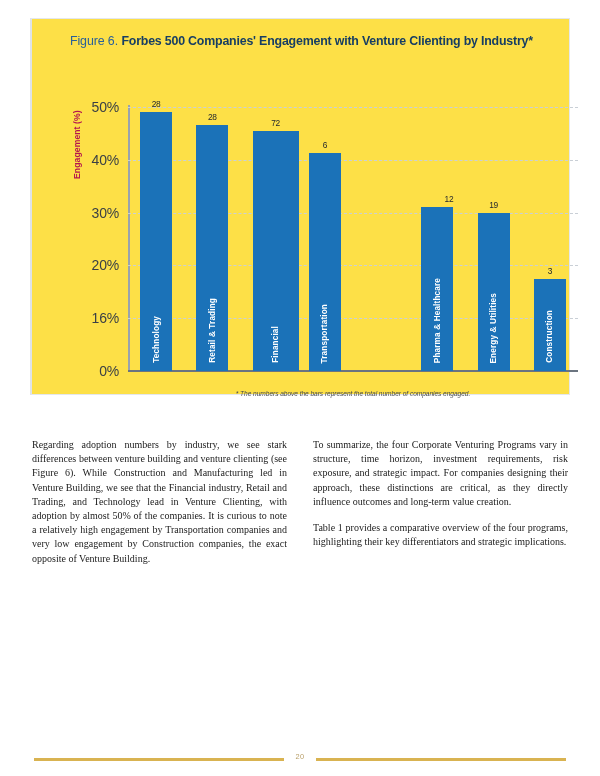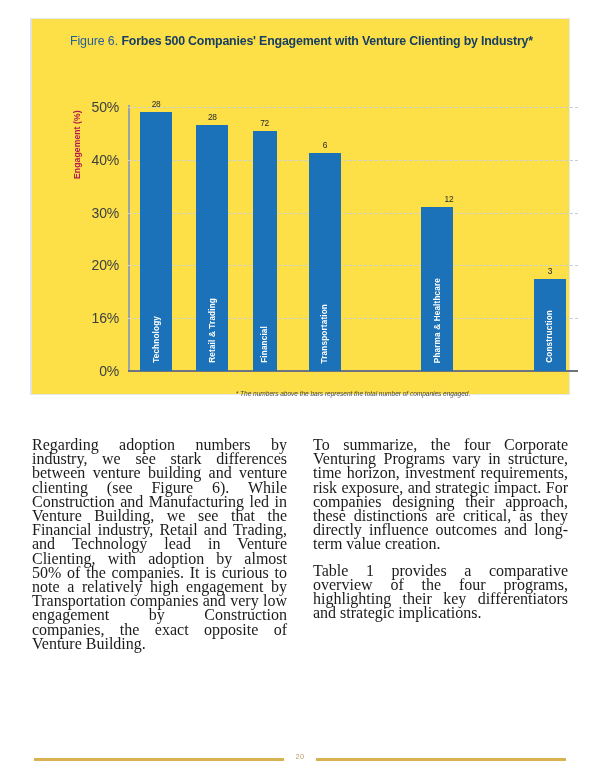--- a/index.html
+++ b/index.html
@@ -114,21 +114,21 @@
 
   
   .body-cols {
     position: absolute;
     left: 32px; top: 438px;
     width: 536px;
   }
   .col {
     position: absolute; top: 0; width: 255px;
     font-family: "Liberation Serif", serif;
-    font-size: 16px;
+    font-size: 10px;
     line-height: 14.2px;
     color: #1b1b1b;
     text-align: justify;
     text-justify: inter-word;
     hyphens: auto;
   }
   .col.left { left: 0; }
   .col.right { left: 281px; }
   .col p { margin-bottom: 12px; }
 
@@ -197,36 +197,42 @@
             <div class="bar" style="height: 258.72px; background: rgb(27, 114, 184);">
               <span class="bar-label">Technology</span>
             </div>
           </div>
           <div class="bar-slot" style="left: 68.375px; width: 32px;">
             <div class="bar-value" style="bottom: 248.52px;">28</div>
             <div class="bar" style="height: 245.52px; background: rgb(27, 114, 184);">
               <span class="bar-label">Retail &amp; Trading</span>
             </div>
           </div>
-          <div class="bar-slot" style="left: 124.625px; width: 24px;">
+          <div class="bar-slot" style="left: 124.625px; width: 46px;">
             <div class="bar-value" style="bottom: 243.24px;">72</div>
             <div class="bar" style="height: 240.24px; background: rgb(27, 114, 184);">
               <span class="bar-label">Financial</span>
             </div>
           </div>
           <div class="bar-slot" style="left: 180.875px; width: 32px;">
             <div class="bar-value" style="bottom: 221.064px;">6</div>
             <div class="bar" style="height: 218.064px; background: rgb(27, 114, 184);">
               <span class="bar-label">Transportation</span>
             </div>
           </div>
           <div class="bar-slot" style="left: 293.375px; width: 32px;">
             <div class="bar-value" style="bottom: 166.68px; text-align: right;">12</div>
             <div class="bar" style="height: 163.68px; background: rgb(27, 114, 184);">
               <span class="bar-label">Pharma &amp; Healthcare</span>
+            </div>
+          </div>
+          <div class="bar-slot" style="left: 349.625px; width: 32px;">
+            <div class="bar-value" style="bottom: 161.4px;">19</div>
+            <div class="bar" style="height: 158.4px; background: rgb(27, 114, 184);">
+              <span class="bar-label">Energy &amp; Utilities</span>
             </div>
           </div>
           <div class="bar-slot" style="left: 405.875px; width: 32px;">
             <div class="bar-value" style="bottom: 95.4px;">3</div>
             <div class="bar" style="height: 92.4px; background: rgb(27, 114, 184);">
               <span class="bar-label">Construction</span>
             </div>
           </div>
         </div>
     </div>

